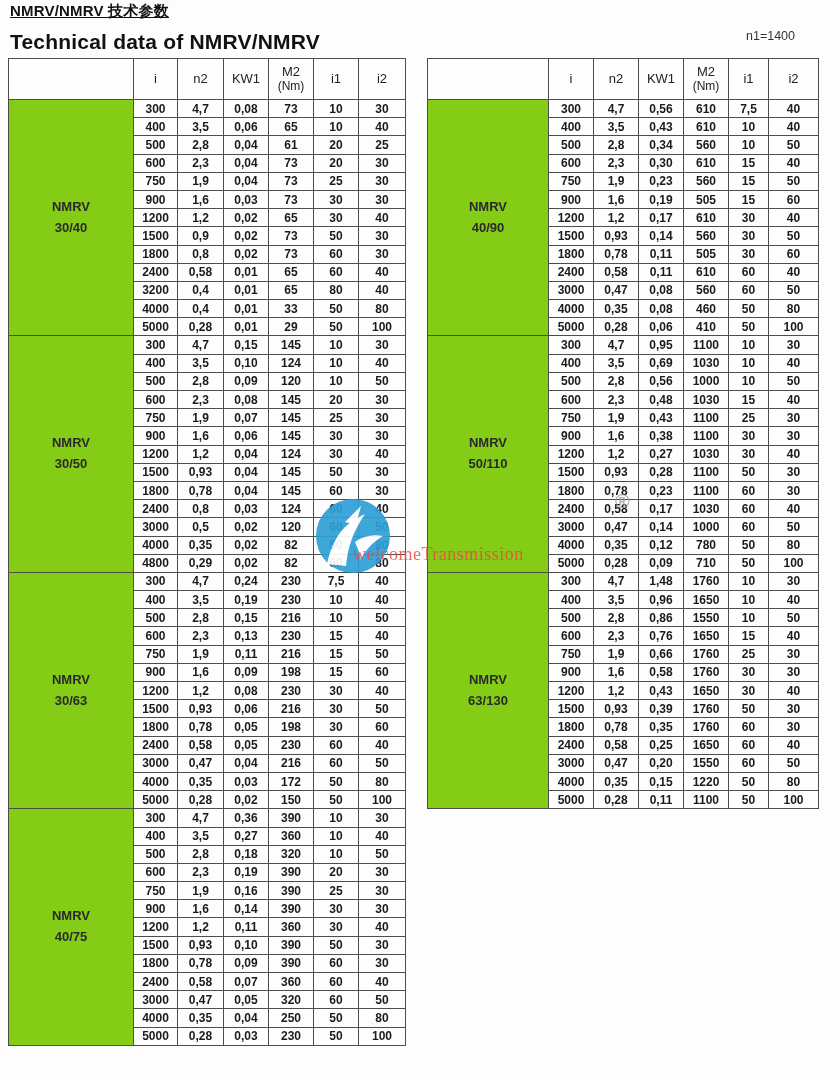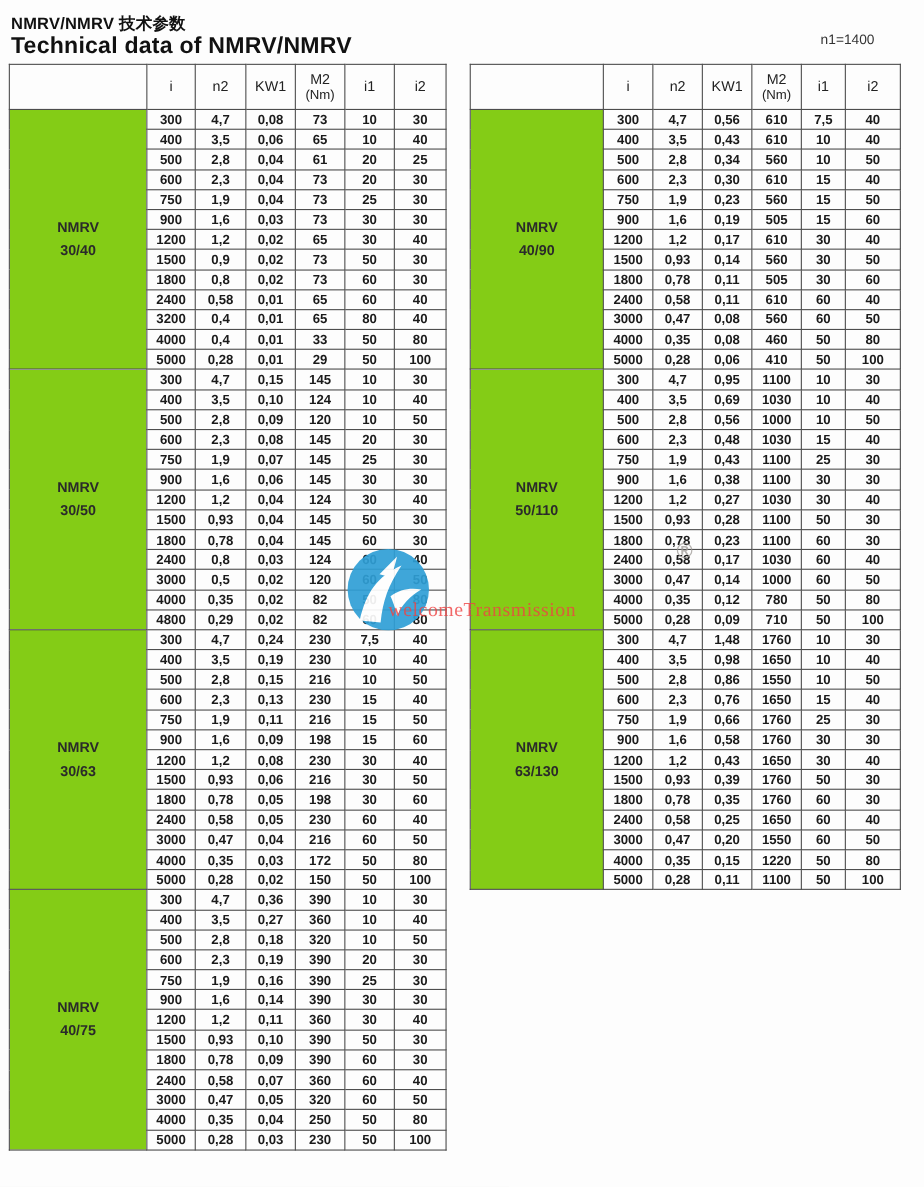--- a/index.html
+++ b/index.html
@@ -5,23 +5,24 @@
   html,body{margin:0;padding:0;background:#e9e9e9;}
   .screen{
     position:relative;
     width:840px;height:1079px;
     background:#fdfdfd;
     overflow:hidden;
     font-family:"Liberation Sans",sans-serif;
     color:#1c1c1c;
   }
   .title-zh{
-    position:absolute;left:10px;top:12px;
+    position:absolute;left:10px;top:2px;
     font-size:15px;font-weight:bold;color:#111;
     letter-spacing:.2px;
+    text-decoration:underline;
   }
   .title-en{
     position:absolute;left:10px;top:30px;
     font-size:21px;font-weight:bold;color:#111;
     letter-spacing:.2px;
   }
   .n1-note{
     position:absolute;left:746px;top:29px;
     font-size:12.5px;color:#333;text-align:right;
   }
@@ -810,21 +811,21 @@
             <td>300</td>
             <td>4,7</td>
             <td>1,48</td>
             <td>1760</td>
             <td>10</td>
             <td>30</td>
           </tr>
           <tr>
             <td>400</td>
             <td>3,5</td>
-            <td>0,98</td>
+            <td>0,96</td>
             <td>1650</td>
             <td>10</td>
             <td>40</td>
           </tr>
           <tr>
             <td>500</td>
             <td>2,8</td>
             <td>0,86</td>
             <td>1550</td>
             <td>10</td>

